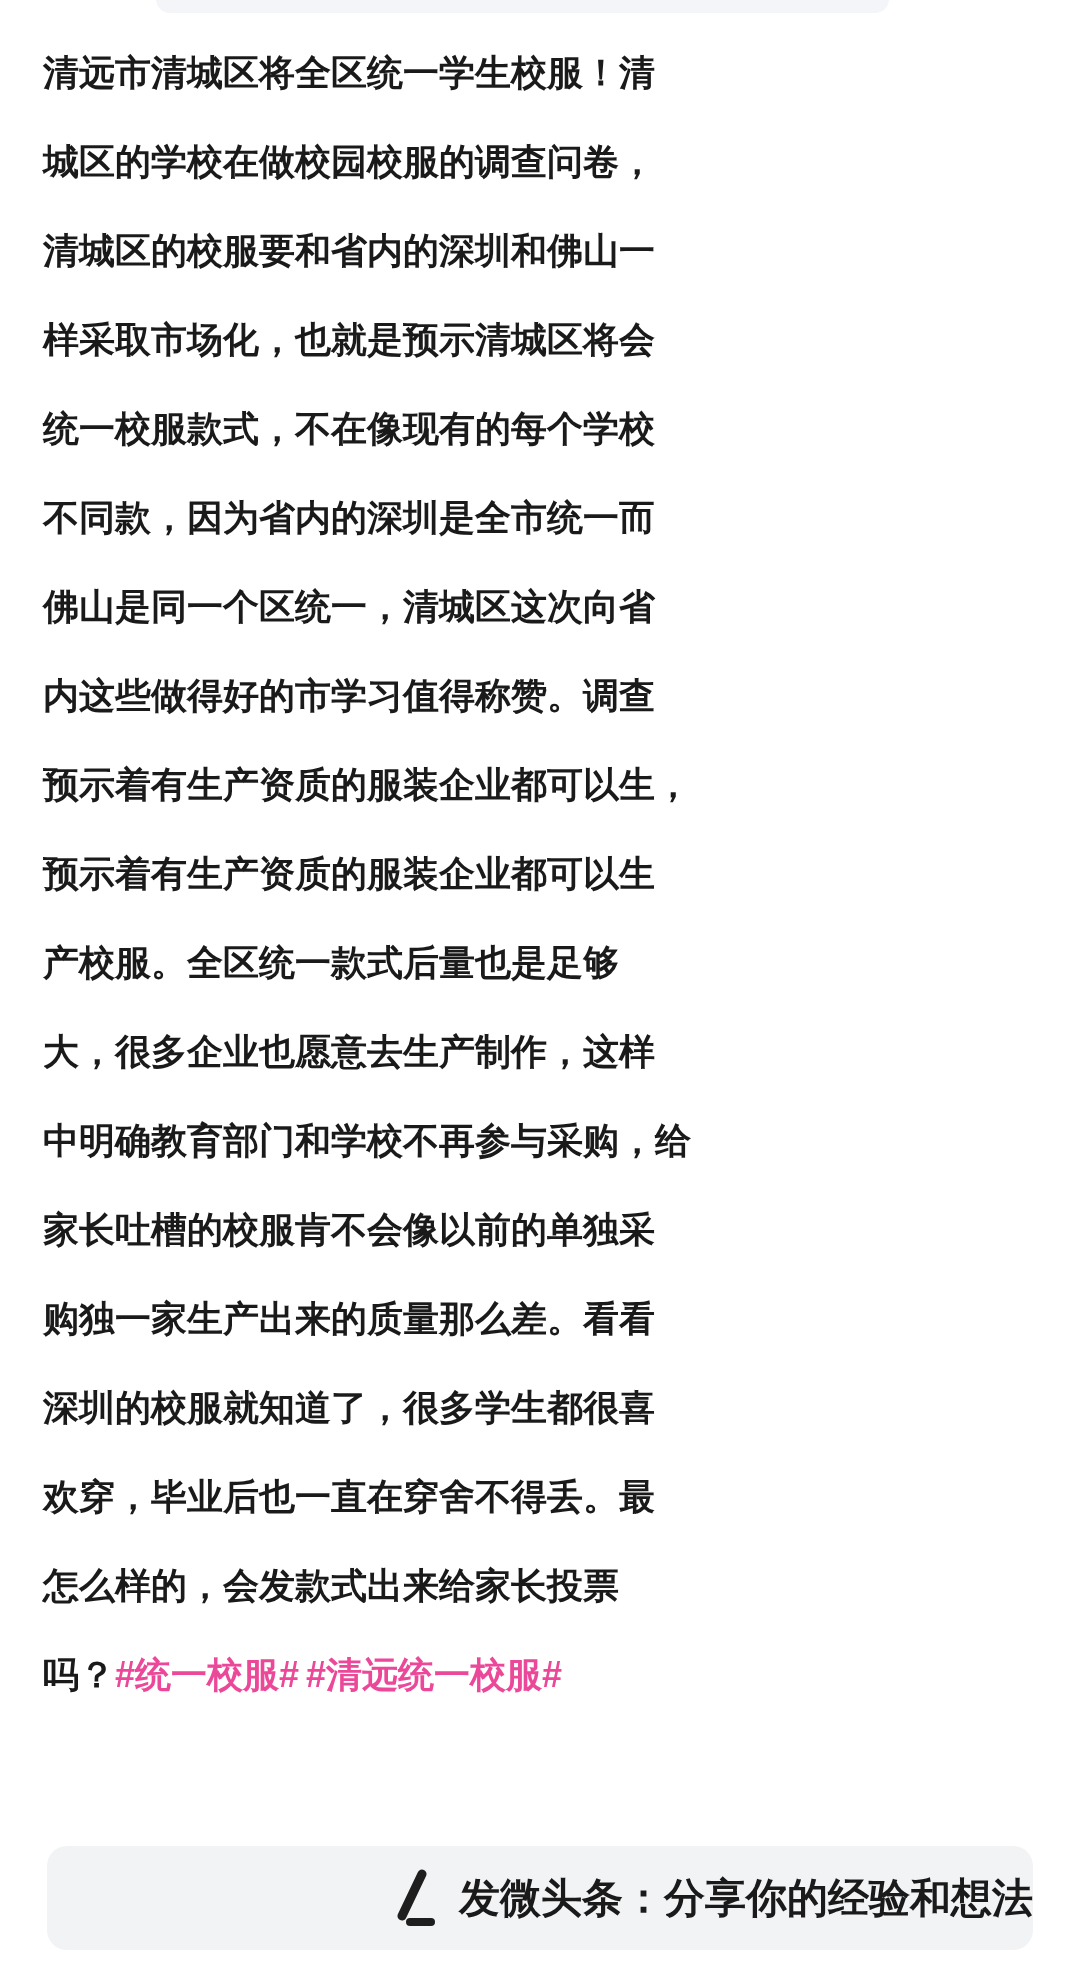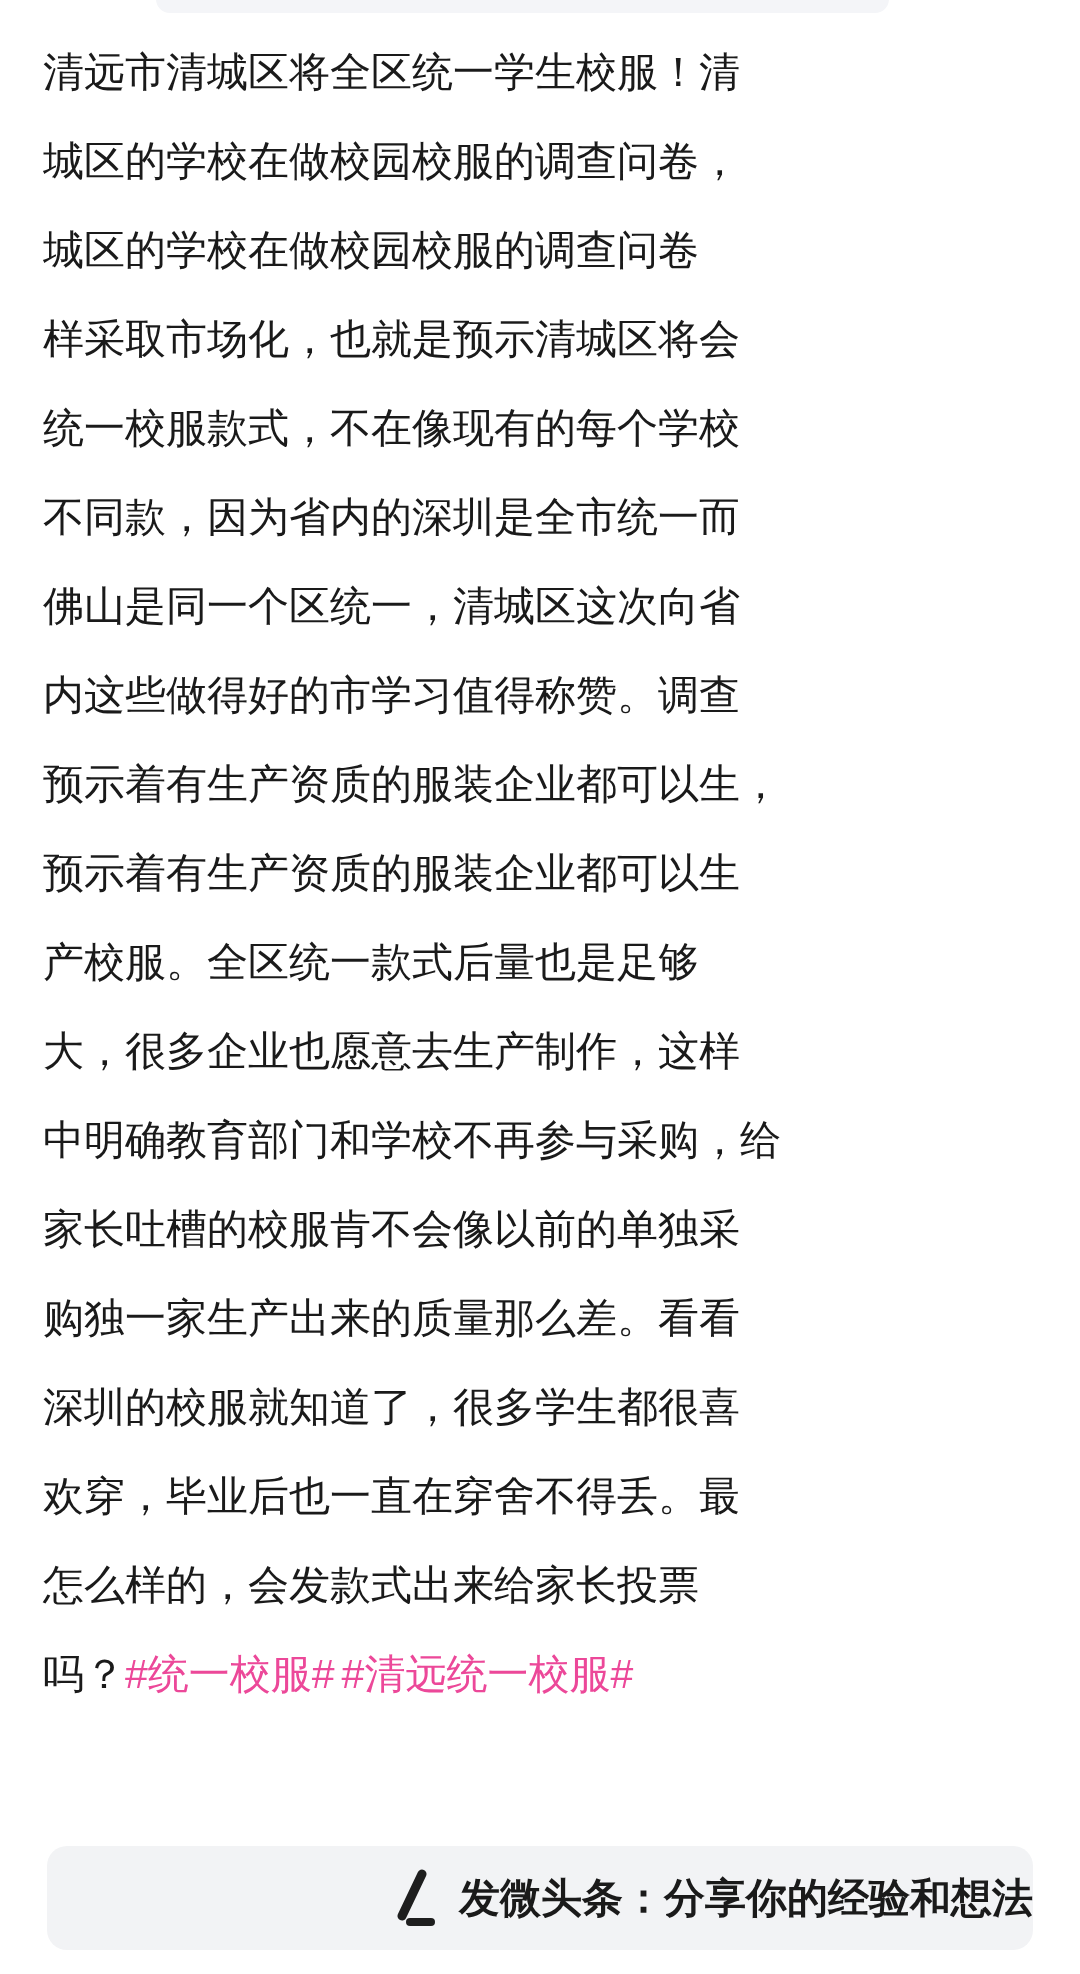--- a/index.html
+++ b/index.html
@@ -23,22 +23,22 @@
     height: 28px;
     background: #f4f5f8;
     border-radius: 14px;
   }
   
   .post-text {
     position: absolute;
     left: 43px;
     top: 28px;
     width: 994px;
-    font-size: 41px;
-    font-weight: 400;
+    font-size: 36px;
+    font-weight: 700;
     color: #1a1a1a;
     letter-spacing: 0;
   }
   .post-text .line {
     height: 89px;
     line-height: 89px;
     white-space: nowrap;
   }
   .hashtag {
     color: #ec4899;
@@ -77,21 +77,21 @@
 
 <div class="page">
 
   <div class="top-card"></div>
 
   <div class="post-text">
     <div>
 
     <div class="line">清远市清城区将全区统一学生校服！清</div>
         <div class="line">城区的学校在做校园校服的调查问卷，</div>
-        <div class="line">城区的学校在做校园校服的调查问卷</div>
+        <div class="line">清城区的校服要和省内的深圳和佛山一</div>
         <div class="line">样采取市场化，也就是预示清城区将会</div>
         <div class="line">统一校服款式，不在像现有的每个学校</div>
         <div class="line">不同款，因为省内的深圳是全市统一而</div>
         <div class="line">佛山是同一个区统一，清城区这次向省</div>
         <div class="line">内这些做得好的市学习值得称赞。调查</div>
         <div class="line">预示着有生产资质的服装企业都可以生，</div>
         <div class="line">预示着有生产资质的服装企业都可以生</div>
         <div class="line">产校服。全区统一款式后量也是足够</div>
         <div class="line">大，很多企业也愿意去生产制作，这样</div>
         <div class="line">中明确教育部门和学校不再参与采购，给</div>

